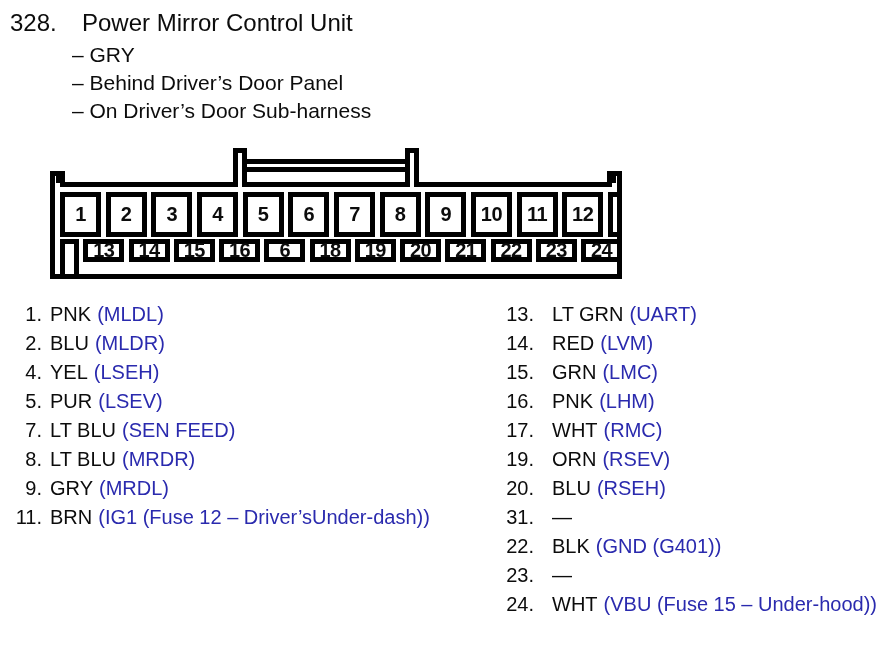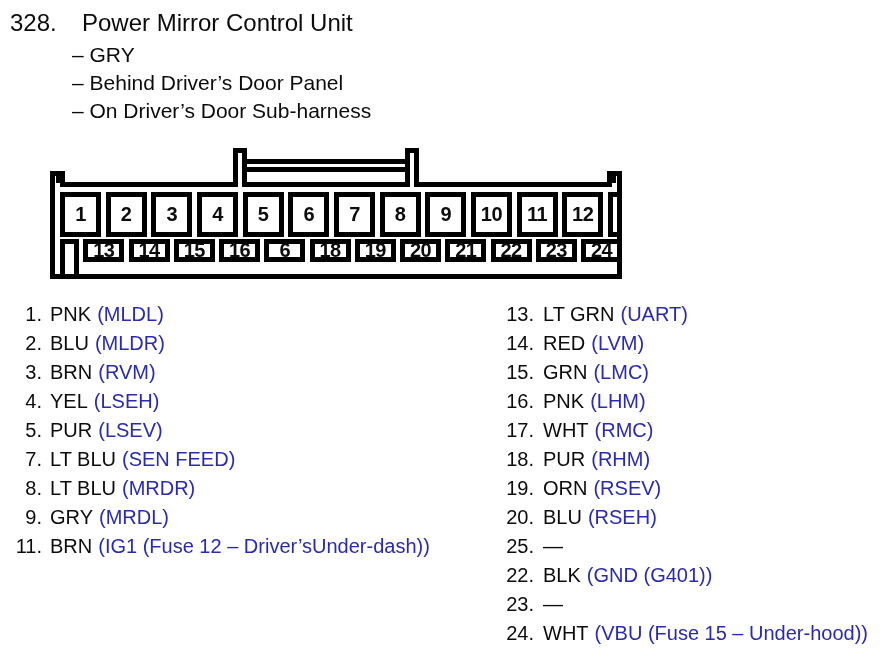--- a/index.html
+++ b/index.html
@@ -57,21 +57,21 @@
     position:absolute; left:197px; top:11px; width:158px; height:3px;
     border-top:5px solid #000; border-bottom:5px solid #000; background:#fff; z-index:2;
   }
 
   
   .pin-col { position:absolute; top:303px; font-size:20px; }
   .pin-col.left  { left:10px; }
   .pin-col.right { left:500px; }
   .prow { height:29px; white-space:nowrap; }
   .prow .num { display:inline-block; width:32px; text-align:right; margin-right:8px; }
-  .pin-col.right .prow .num { width:34px; margin-right:9px; }
+  .pin-col.right .prow .num { width:34px; margin-right:18px; }
   .prow .sig { color:var(--signal-blue, #2a2aae); margin-left:6px; }
   .prow .sig:empty { margin-left:0; }
 </style>
 </head>
 <body style="color: rgb(12, 12, 12);">
 
 <div class="header">
   <span class="idx">328.</span><span>Power Mirror Control Unit</span>
 </div>
 
@@ -156,23 +156,20 @@
 <div class="pin-col left">
 
     <div class="prow">
       <span class="num">1.</span><span class="wire">PNK</span><span class="sig">(MLDL)</span>
     </div>
 
     <div class="prow">
       <span class="num">2.</span><span class="wire">BLU</span><span class="sig">(MLDR)</span>
     </div>
 
-    <div class="prow">
-      <span class="num">3.</span><span class="wire">BRN</span><span class="sig">(RVM)</span>
-    </div>
 
     <div class="prow">
       <span class="num">4.</span><span class="wire">YEL</span><span class="sig">(LSEH)</span>
     </div>
 
     <div class="prow">
       <span class="num">5.</span><span class="wire">PUR</span><span class="sig">(LSEV)</span>
     </div>
 
 
@@ -211,34 +208,31 @@
     </div>
 
     <div class="prow">
       <span class="num">16.</span><span class="wire">PNK</span><span class="sig">(LHM)</span>
     </div>
 
     <div class="prow">
       <span class="num">17.</span><span class="wire">WHT</span><span class="sig">(RMC)</span>
     </div>
 
-    <div class="prow">
-      <span class="num">18.</span><span class="wire">PUR</span><span class="sig">(RHM)</span>
-    </div>
 
     <div class="prow">
       <span class="num">19.</span><span class="wire">ORN</span><span class="sig">(RSEV)</span>
     </div>
 
     <div class="prow">
       <span class="num">20.</span><span class="wire">BLU</span><span class="sig">(RSEH)</span>
     </div>
 
     <div class="prow">
-      <span class="num">25.</span><span class="wire">—</span><span class="sig"></span>
+      <span class="num">31.</span><span class="wire">—</span><span class="sig"></span>
     </div>
 
     <div class="prow">
       <span class="num">22.</span><span class="wire">BLK</span><span class="sig">(GND (G401))</span>
     </div>
 
     <div class="prow">
       <span class="num">23.</span><span class="wire">—</span><span class="sig"></span>
     </div>
 

